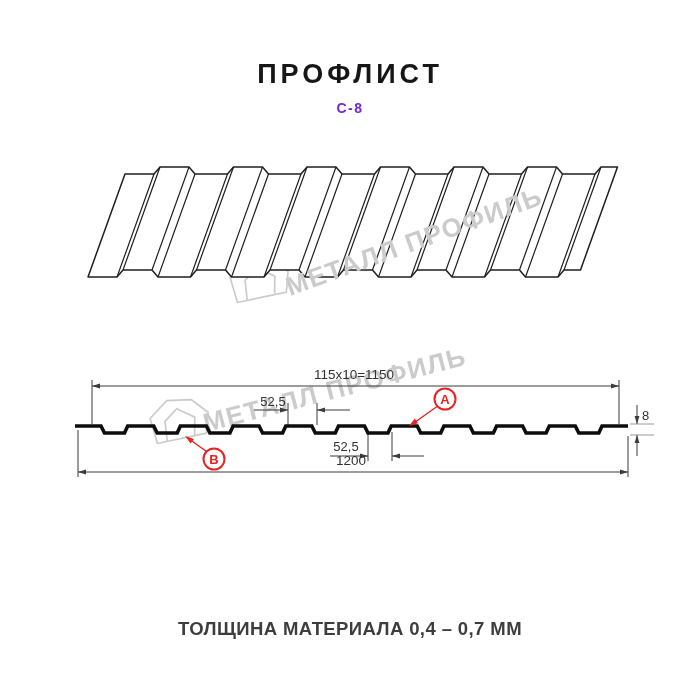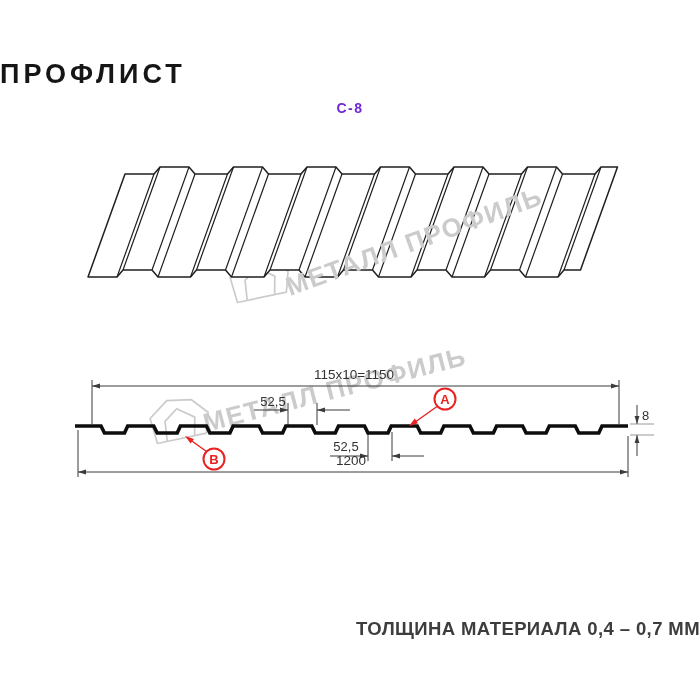--- a/index.html
+++ b/index.html
@@ -1,22 +1,22 @@
 <!DOCTYPE html>
 <html><head>
 <meta charset="utf-8">
 <style>
   html,body{margin:0;padding:0;background:#ffffff;}
   .stage{position:relative;width:700px;height:700px;background:#ffffff;overflow:hidden;
          font-family:"Liberation Sans",sans-serif;}
-  .title{position:absolute;left:0;top:59px;width:700px;
+  .title{position:absolute;left:0;top:59px;width:700px;text-align:center;
          font-size:27px;font-weight:800;letter-spacing:4px;color:#161616;}
   .subtitle{position:absolute;left:0;top:100px;width:700px;text-align:center;
          font-size:14px;font-weight:700;letter-spacing:1.5px;color:#6d28d9;}
-  .footer{position:absolute;left:0;top:618px;width:700px;text-align:right;
+  .footer{position:absolute;left:0;top:618px;width:700px;text-align:center;
          font-size:18.5px;font-weight:700;letter-spacing:.4px;color:#3d3d3d;}
   svg{position:absolute;left:0;top:0;}
   .sheet{fill:#ffffff;stroke:#1f1f1f;stroke-width:1.5;stroke-linejoin:round;}
   .riblines{fill:none;stroke:#1f1f1f;stroke-width:1.2;}
   .profile{fill:none;stroke:#0d0d0d;stroke-width:3.6;stroke-linejoin:miter;}
   .dimline{fill:none;stroke:#3b3b3b;stroke-width:1;}
   .extgray{fill:none;stroke:#999999;stroke-width:1;}
   .dimhead{fill:#3b3b3b;stroke:none;}
   .dimtext{font-family:"Liberation Sans",sans-serif;font-size:13.5px;fill:#333333;}
   .dimtext.small{font-size:13px;}

